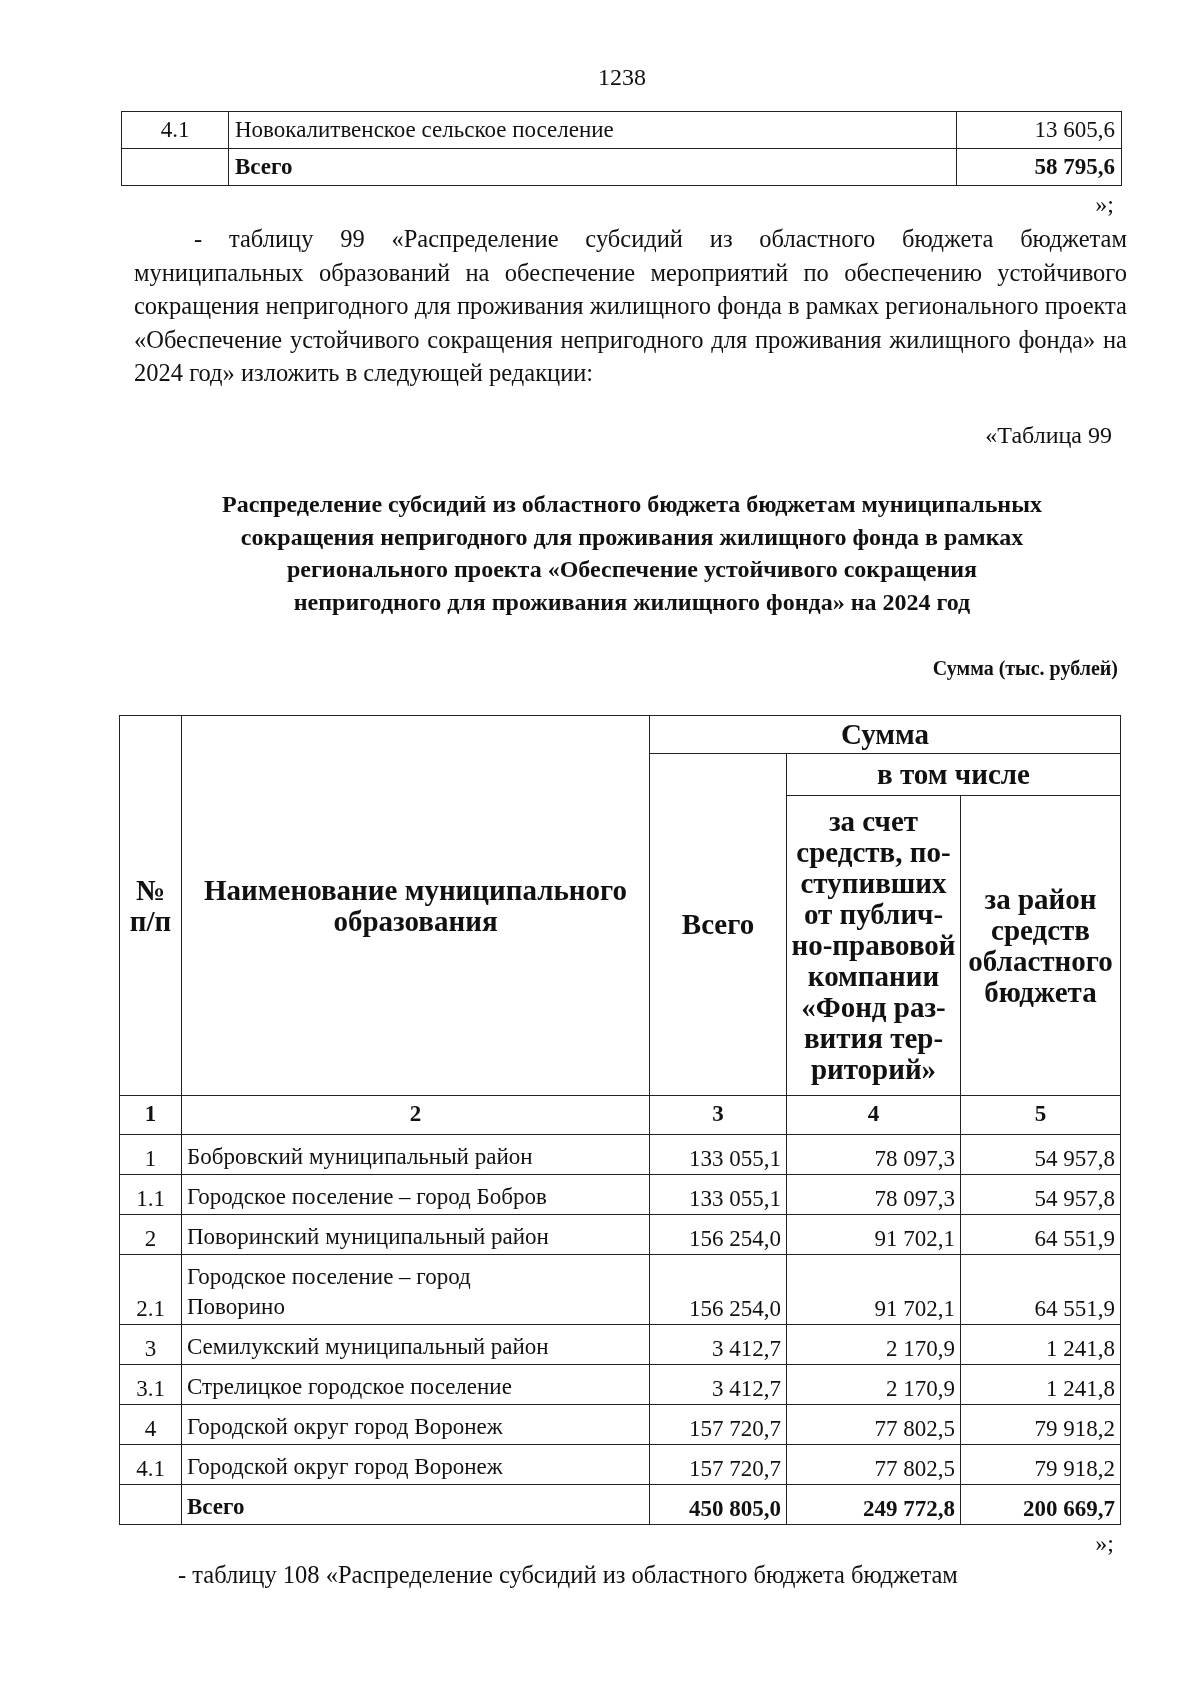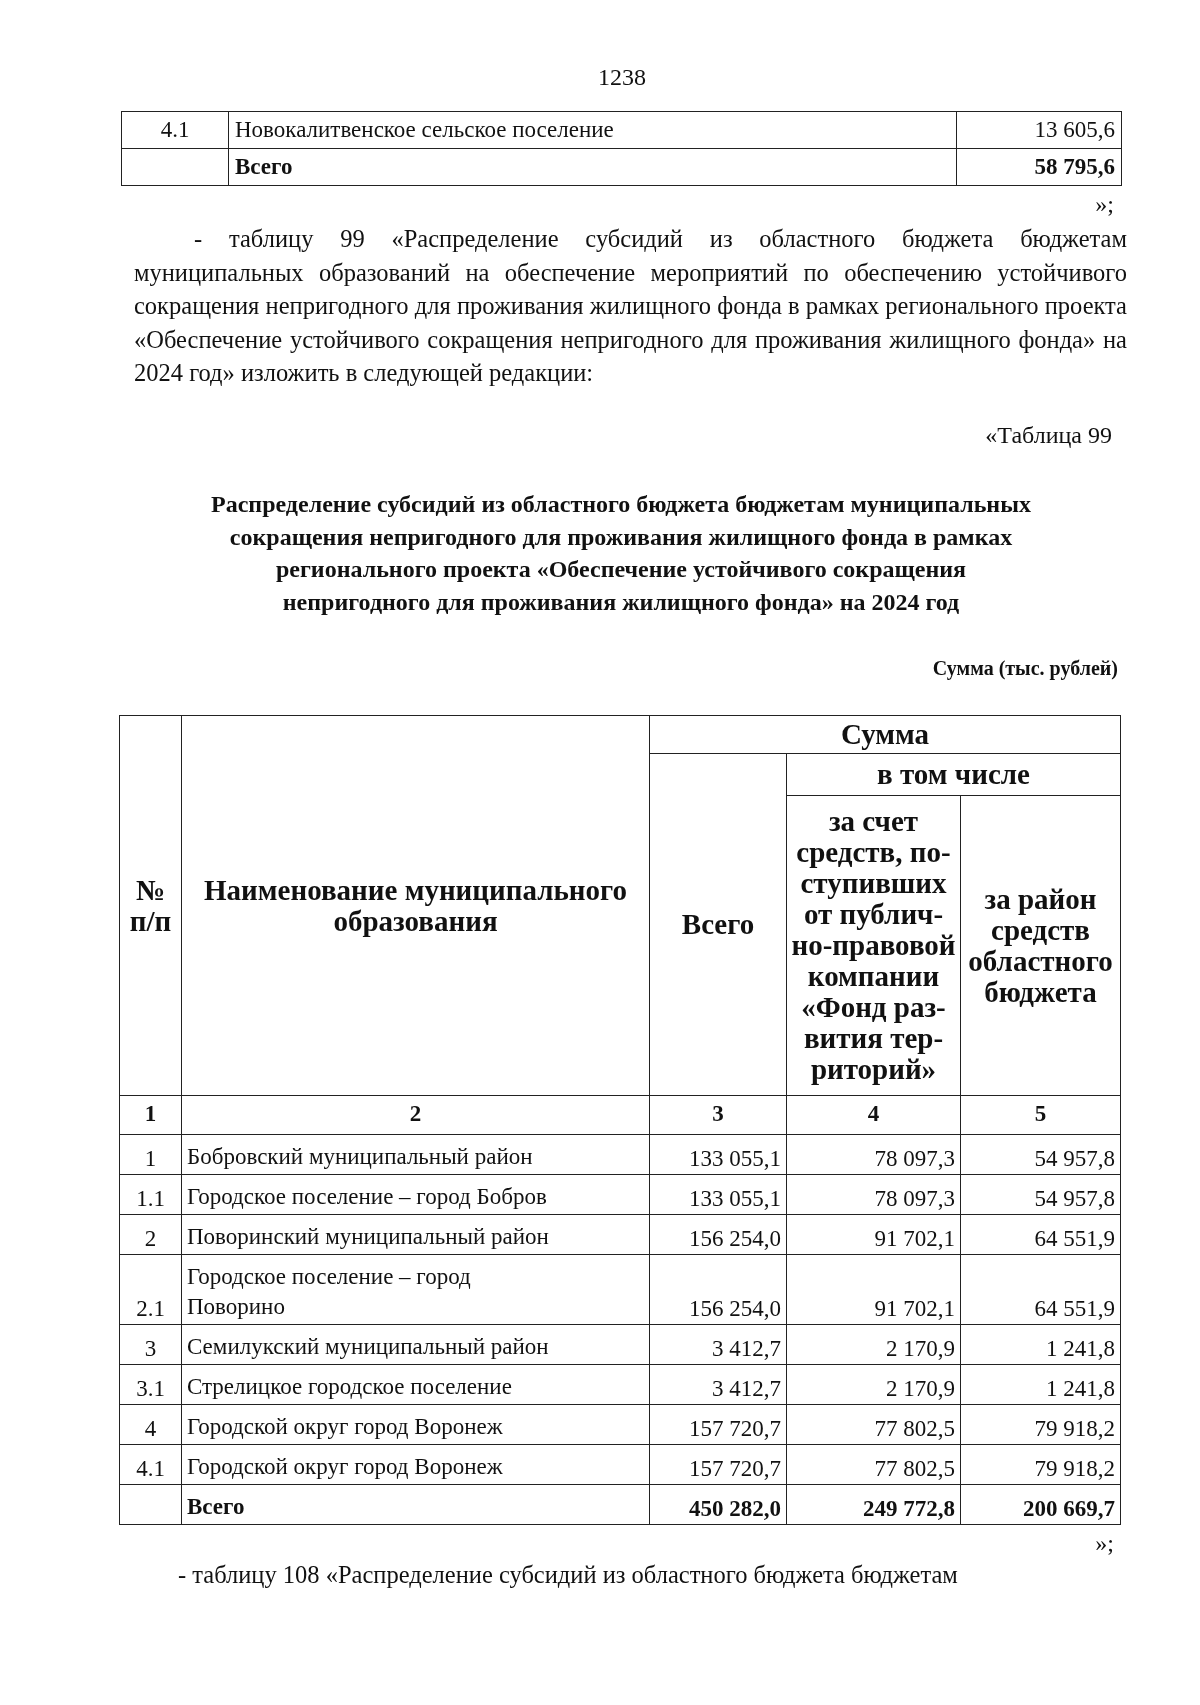--- a/index.html
+++ b/index.html
@@ -15,21 +15,21 @@
   .c { text-align: center; }
   .r { text-align: right; }
   .b { font-weight: bold; }
 
   .para { left: 119px; width: 993px; font-size: 24.5px; line-height: 33.5px; text-align: justify; margin-left: 15px; }
   .para p { margin: 0; }
   .para .indent { text-indent: 60px; }
   .quote-end { right: 86px; font-size: 24px; }
   .table-label { right: 88px; top: 422px; font-size: 24px; }
 
-  .title { left: 121px; width: 1000px; top: 488px; text-align: center; font-weight: bold;
+  .title { left: 132px; width: 1000px; top: 488px; text-align: center; font-weight: bold;
            font-size: 24px; line-height: 32.5px; }
   .unit { right: 82px; top: 657px; font-size: 20px; font-weight: bold; }
 
   .main-table { left: 119px; top: 715px; width: 1001px; }
   .main-table th { font-weight: bold; text-align: center; vertical-align: middle; font-size: 29px; line-height: 31px; padding: 0 3px; }
   .main-table td { height: 37px; vertical-align: bottom; padding: 0 5px 2px 5px; }
   .main-table tr.num-row td { font-weight: bold; text-align: center; height: 36px; vertical-align: middle; }
   .main-table td.name { text-align: left; line-height: 30px; }
   .main-table td.num { text-align: right; }
   .main-table td.idx { text-align: center; padding: 0 2px 2px 2px; }
@@ -159,21 +159,21 @@
   <tr>
     <td class="idx">4.1</td>
     <td class="name">Городской округ город Воронеж</td>
     <td class="num">157 720,7</td>
     <td class="num">77 802,5</td>
     <td class="num">79 918,2</td>
   </tr>
   <tr>
     <td class="idx"></td>
     <td class="name b">Всего</td>
-    <td class="num b">450 282,0</td>
+    <td class="num b">450 805,0</td>
     <td class="num b">249 772,8</td>
     <td class="num b">200 669,7</td>
   </tr>
 </tbody>
   </table>
 
 <div class="abs quote-end" style="top:1530px;">»;</div>
 
 <div class="abs last-line">- таблицу 108 «Распределение субсидий из областного бюджета бюджетам</div>
 

